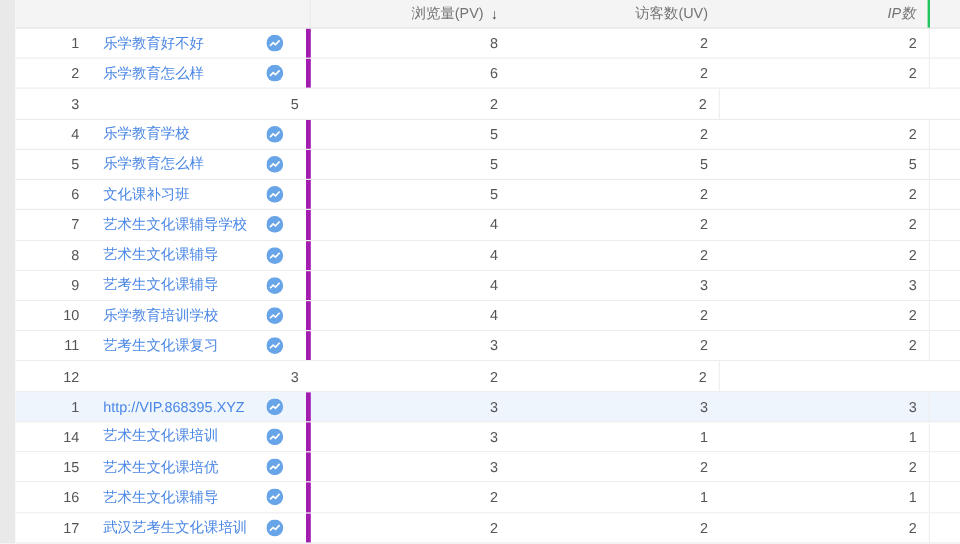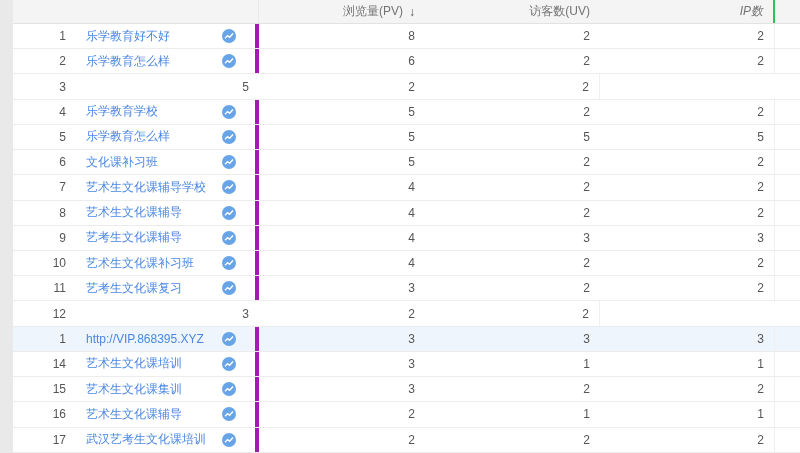--- a/index.html
+++ b/index.html
@@ -202,21 +202,21 @@
             </span>
           </div>
           <div class="cell num">4</div>
           <div class="cell num">3</div>
           <div class="cell num ipcol">3</div>
           <div class="cell stub"></div>
         </div>
         <div class="trow">
           <div class="cell idx">10</div>
           <div class="cell kw">
-            <a href="#" class="kwlink">艺术生文化课补习班</a>
+            <a href="#" class="kwlink">乐学教育培训学校</a>
             <span class="icon">
               <svg width="14" height="14" viewBox="0 0 14 14">
                 <circle cx="7" cy="7" r="7" fill="#68a4e8"></circle>
                 <polyline points="3,9.2 5.6,6.6 7.6,8.2 11,4.6" fill="none" stroke="#ffffff" stroke-width="1.4"></polyline>
               </svg>
             </span>
           </div>
           <div class="cell num">4</div>
           <div class="cell num">2</div>
           <div class="cell num ipcol">2</div>
@@ -273,21 +273,21 @@
             </span>
           </div>
           <div class="cell num">3</div>
           <div class="cell num">1</div>
           <div class="cell num ipcol">1</div>
           <div class="cell stub"></div>
         </div>
         <div class="trow">
           <div class="cell idx">15</div>
           <div class="cell kw">
-            <a href="#" class="kwlink">艺术生文化课集训</a>
+            <a href="#" class="kwlink">艺术生文化课培优</a>
             <span class="icon">
               <svg width="14" height="14" viewBox="0 0 14 14">
                 <circle cx="7" cy="7" r="7" fill="#68a4e8"></circle>
                 <polyline points="3,9.2 5.6,6.6 7.6,8.2 11,4.6" fill="none" stroke="#ffffff" stroke-width="1.4"></polyline>
               </svg>
             </span>
           </div>
           <div class="cell num">3</div>
           <div class="cell num">2</div>
           <div class="cell num ipcol">2</div>

